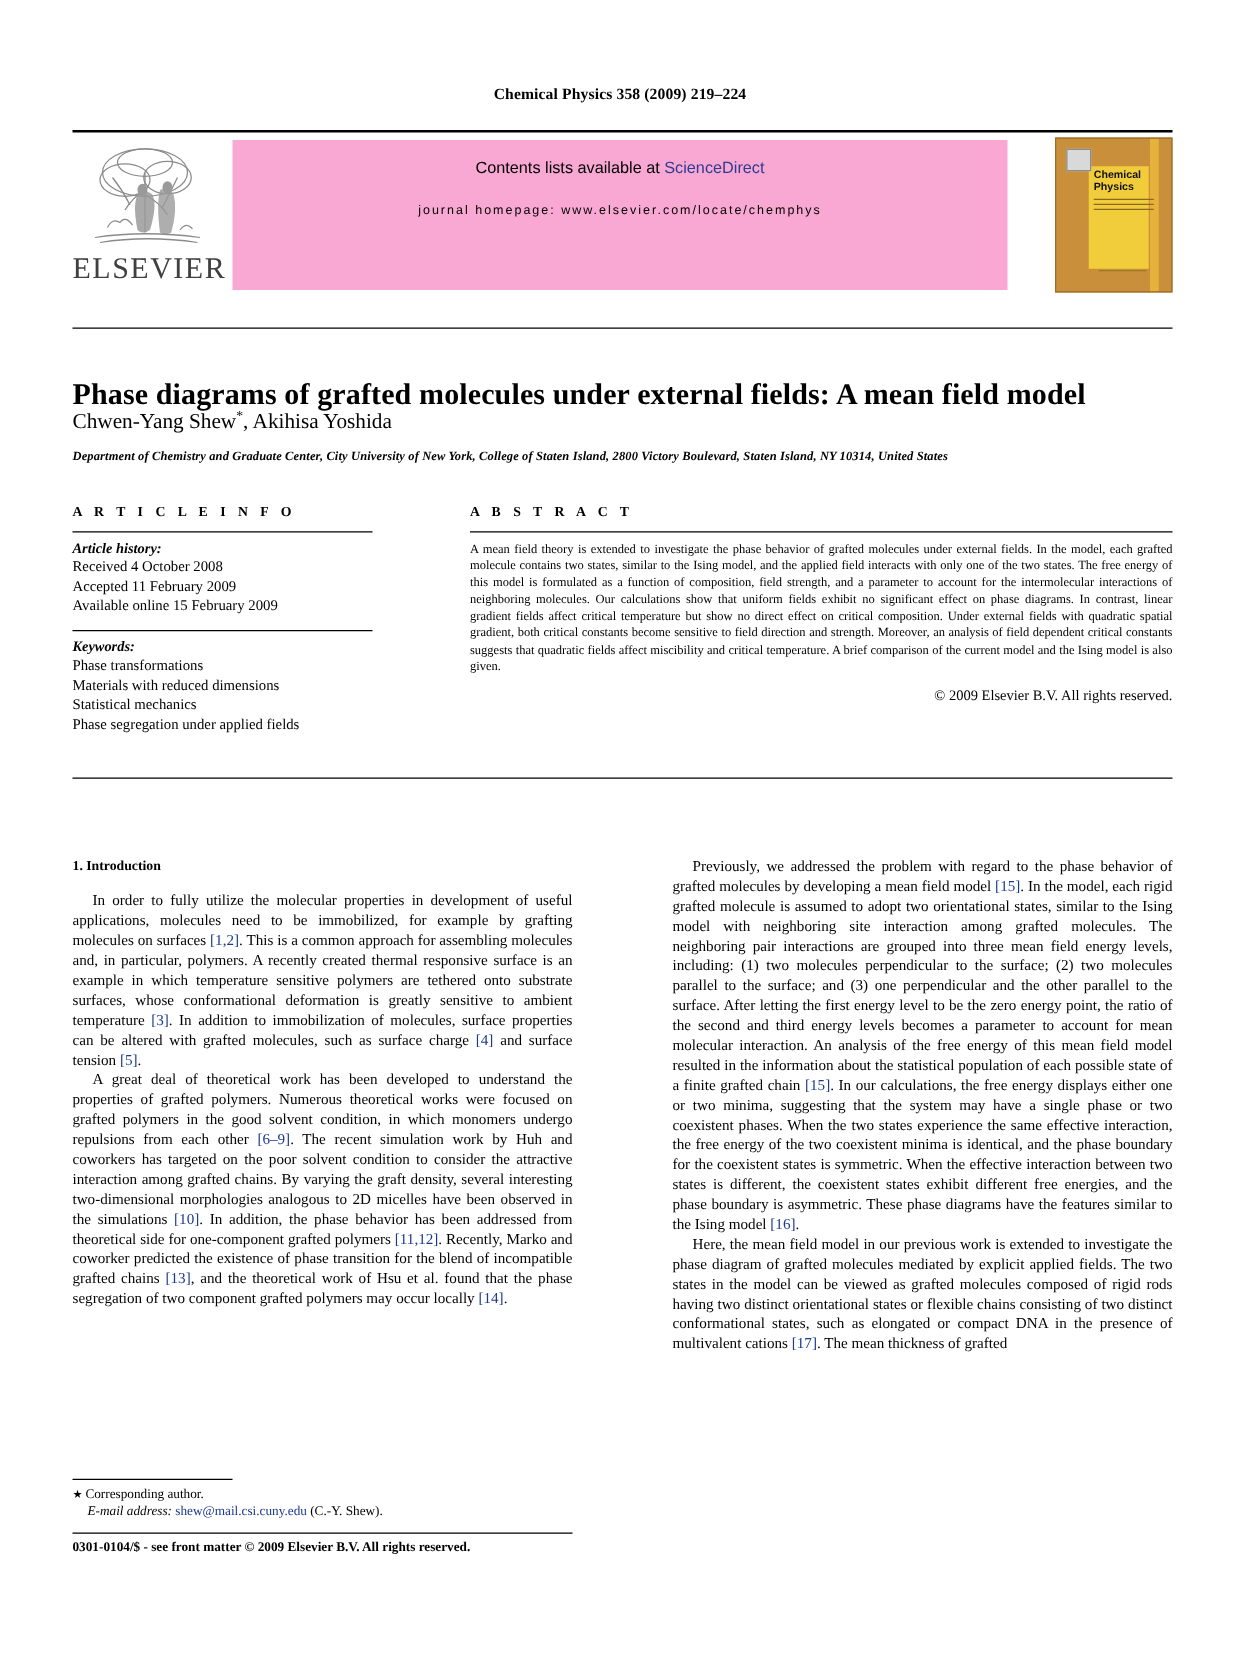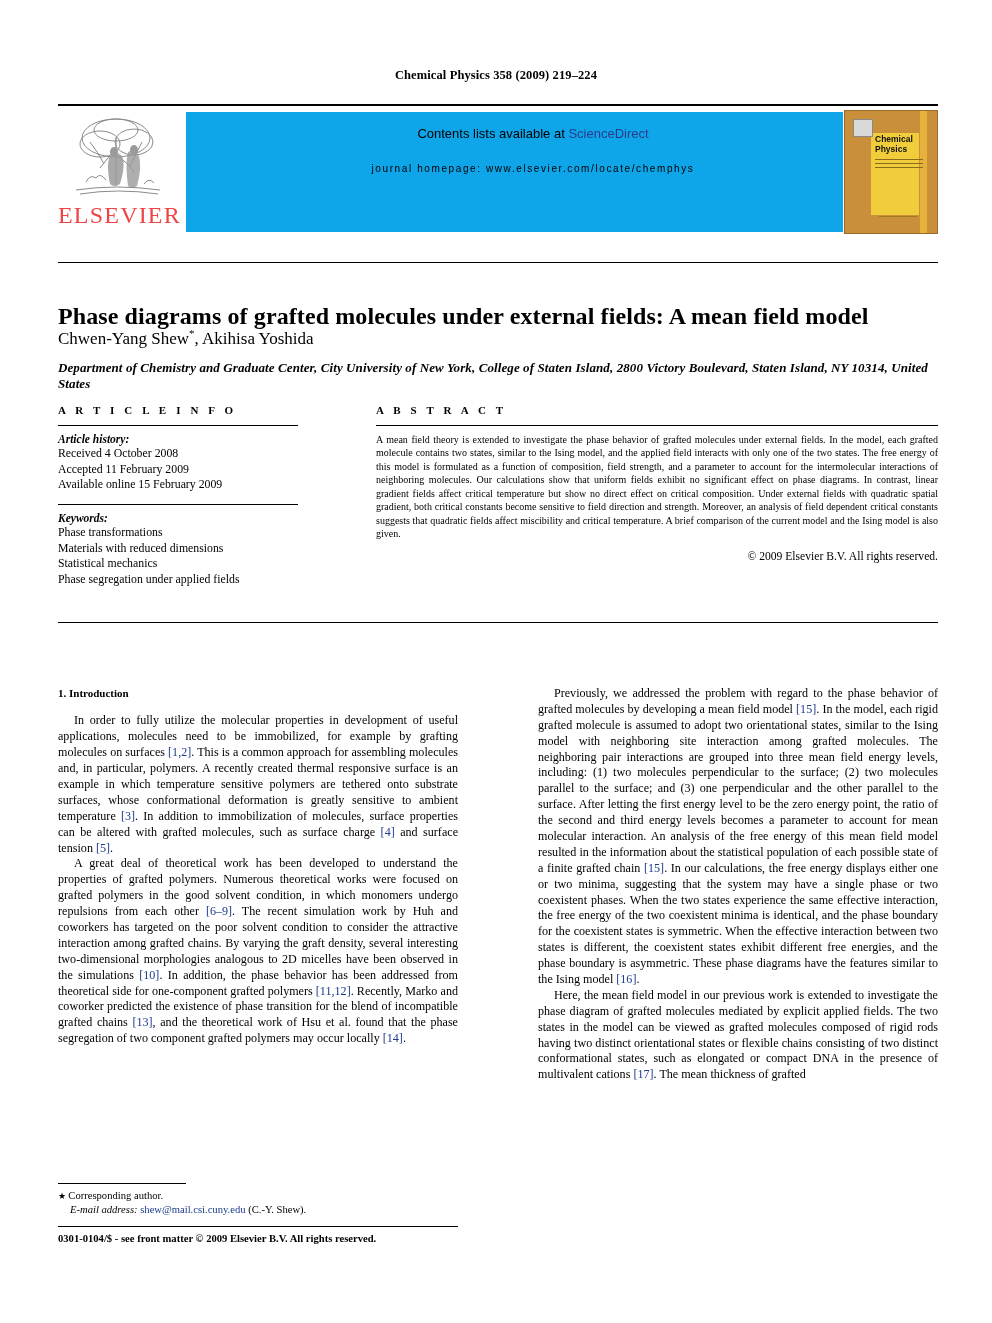--- a/index.html
+++ b/index.html
@@ -25,28 +25,27 @@
     border-top:2.5px solid #000;
   }
   .mast-inner { position:relative; width:100%; height:100%; }
 
   .logo-box {
     position:absolute; left:0; top:6px; width:120px; height:124px;
   }
   .tree { display:block; margin:0 auto; }
   .elsevier-word {
     text-align:center; font-family:"Liberation Serif", serif;
-    font-size:24px; color:#ef4444; letter-spacing:1.2px;
+    font-size:24px; color:#404040; letter-spacing:1.2px;
     margin-top:-2px; font-weight:400;
   }
 
   .banner {
     position:absolute; left:128px; top:6px; width:620px; height:120px;
-    background:#0ea5e9;
-    padding-left:37px;
+    background:#f9a8d4;
   }
   .banner .contents {
     text-align:center; font-family:"Liberation Sans", sans-serif;
     font-size:13px; padding-top:14px; color:#000;
   }
   .banner .contents .sd { color:#2b3c8f; }
   .banner .jtitle {
     text-align:center; font-family:"Liberation Serif", serif;
     font-size:32px; padding-top:18px; letter-spacing:.4px;
   }
@@ -77,21 +76,21 @@
     position:absolute; left:58px; top:286px; width:880px;
     font-size:24px; line-height:1.2; letter-spacing:.1px;
   }
   .authors {
     position:absolute; left:58px; top:327px; width:880px;
     font-size:17px;
   }
   .authors sup { font-size:11px; vertical-align:super; }
   .affil {
     position:absolute; left:58px; top:360px; width:880px;
-    font-size:13px; font-style:italic; font-weight:bold; letter-spacing:.1px;
+    font-size:10px; font-style:italic; font-weight:bold; letter-spacing:.1px;
   }
 
   
   .infocol { position:absolute; left:58px; top:404px; width:240px; }
   .abscol  { position:absolute; left:376px; top:404px; width:562px; }
 
   .sechead {
     font-family:"Liberation Serif", serif; font-size:11px; font-weight:bold;
     letter-spacing:3.6px; margin:0 0 9px 0;
   }

